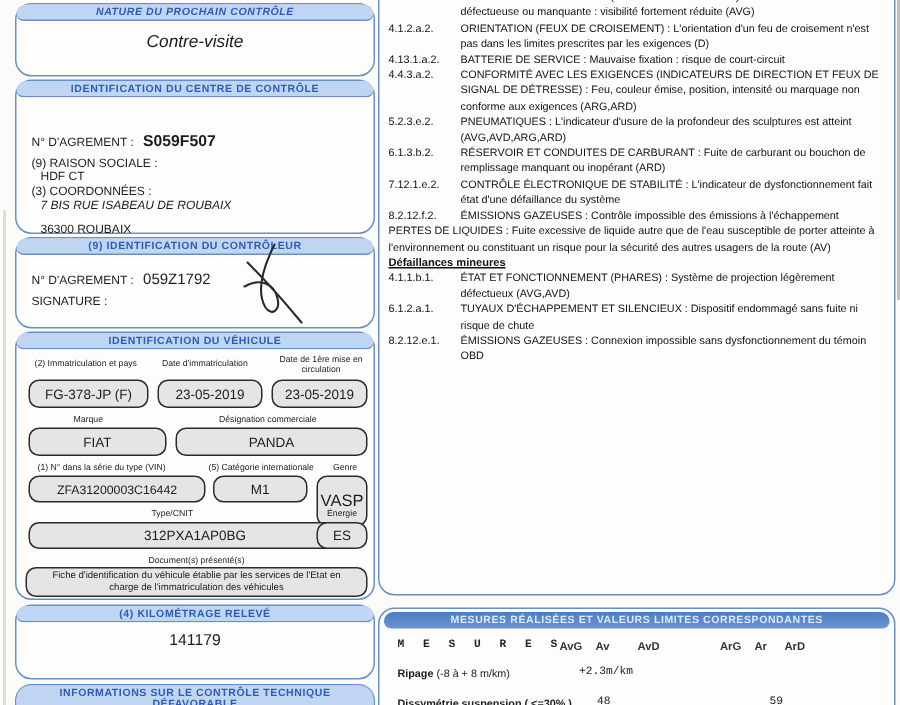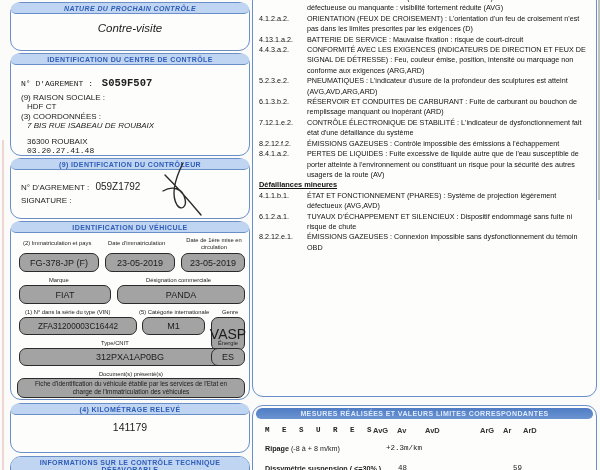--- a/index.html
+++ b/index.html
@@ -25,21 +25,21 @@
   .phdr-dark{
     background:linear-gradient(#4f7cc4,#6b94d0);color:#dce9fa;
     border-radius:9px 9px 7px 7px;
     font-size:7px;font-weight:bold;letter-spacing:.4px;
     text-align:center;padding:2px 0 2px 0;
   }
   .lbl{position:absolute;font-size:5.8px;color:#222;line-height:6.5px;}
   .fieldbox{
     position:absolute;border:1.3px solid #2b2b2b;border-radius:7px;
     display:flex;align-items:center;justify-content:center;
-    font-size:9px;background:#a3a3a3;box-sizing:border-box;
+    font-size:9px;background:#e5e5e5;box-sizing:border-box;
     text-align:center;
   }
   .kv{font-size:8px;margin:6px 0 0 10px;}
   .defect{display:flex;margin:0;}
   .defect .code{width:48px;flex-shrink:0;}
   .defect .desc{flex:1;padding-right:4px;}
   .dlist{font-size:7.2px;line-height:10.4px;color:#111;}
   .minor-hdr{font-weight:bold;text-decoration:underline;font-size:7.4px;line-height:10.4px;}
   .mval{position:absolute;font-family:"Liberation Mono","DejaVu Sans Mono",monospace;font-size:7.5px;color:#222;}
   .mcol{position:absolute;font-family:Liberation Sans, sans-serif;font-size:7.5px;font-weight:bold;color:#333;}
@@ -52,21 +52,21 @@
 <div class="scan-edge-left"></div>
 <div class="scan-edge-right"></div>
 
 <div class="panel" style="left:10px;top:2px;width:240px;height:49px;font-style:italic;">
   <div class="phdr">NATURE DU PROCHAIN CONTRÔLE</div>
   <div style="text-align:center;font-size:11.5px;margin-top:8px;">Contre-visite</div>
 </div>
 
 <div class="panel" style="left:10px;top:53px;width:240px;height:103px;">
   <div class="phdr">IDENTIFICATION DU CENTRE DE CONTRÔLE</div>
-  <div class="kv" style="margin-top:12px;font-family:Liberation Mono, monospace;">
+  <div class="kv" style="margin-top:23px;">
     <span>N° D'AGREMENT :</span>
     <span style="font-weight:bold;font-size:10.5px;margin-left:4px;">S059F507</span>
   </div>
   <div class="kv" style="margin-top:4px;">(9) RAISON SOCIALE :</div>
   <div class="kv" style="margin-top:0;margin-left:16px;">HDF CT</div>
   <div class="kv" style="margin-top:1px;">(3) COORDONNÉES :</div>
   <div class="kv" style="margin-top:0;margin-left:16px;font-style:italic;">7 BIS RUE ISABEAU DE ROUBAIX</div>
   <div class="kv" style="margin-top:7px;margin-left:16px;">36300 ROUBAIX</div>
   <div class="kv" style="margin-top:0;margin-left:16px;font-family:Liberation Mono, monospace;">03.20.27.41.48</div>
 </div>
@@ -99,21 +99,21 @@
 
   <div class="fieldbox" style="left:8px;top:63px;width:92px;height:19px;">FIAT</div>
   <div class="fieldbox" style="left:106px;top:63px;width:128px;height:19px;">PANDA</div>
 
   <div class="lbl" style="left:14px;top:87px;">(1) N° dans la série du type (VIN)</div>
   <div class="lbl" style="left:128px;top:87px;">(5) Catégorie internationale</div>
   <div class="lbl" style="left:211px;top:87px;">Genre</div>
 
   <div class="fieldbox" style="left:8px;top:95px;width:118px;height:18px;font-size:8.2px;">ZFA31200003C16442</div>
   <div class="fieldbox" style="left:131px;top:95px;width:63px;height:18px;">M1</div>
-  <div class="fieldbox" style="left:200px;top:95px;width:34px;height:34px;font-size:14px;">VASP</div>
+  <div class="fieldbox" style="left:200px;top:95px;width:34px;height:34px;font-size:11px;">VASP</div>
 
   <div class="lbl" style="left:90px;top:118px;">Type/CNIT</div>
   <div class="lbl" style="left:207px;top:118px;">Énergie</div>
 
   <div class="fieldbox" style="left:8px;top:126px;width:222px;height:18px;">312PXA1AP0BG</div>
   <div class="fieldbox" style="left:200px;top:126px;width:34px;height:18px;">ES</div>
 
   <div class="lbl" style="left:0;top:149px;width:240px;text-align:center;">Document(s) présenté(s)</div>
   <div class="fieldbox" style="left:6px;top:156px;width:228px;height:20px;font-size:6.4px;line-height:7.6px;padding:1px 8px;">Fiche d'identification du véhicule établie par les services de l'Etat en charge de l'immatriculation des véhicules</div>
 </div>
@@ -155,21 +155,20 @@
     </div>
     <div class="defect">
       <span class="code">7.12.1.e.2.</span>
       <span class="desc">CONTRÔLE ÉLECTRONIQUE DE STABILITÉ : L'indicateur de dysfonctionnement fait état d'une défaillance du système</span>
     </div>
     <div class="defect">
       <span class="code">8.2.12.f.2.</span>
       <span class="desc">ÉMISSIONS GAZEUSES : Contrôle impossible des émissions à l'échappement</span>
     </div>
     <div class="defect">
-      <span class="code">8.4.1.a.2.</span>
       <span class="desc">PERTES DE LIQUIDES : Fuite excessive de liquide autre que de l'eau susceptible de porter atteinte à l'environnement ou constituant un risque pour la sécurité des autres usagers de la route (AV)</span>
     </div>
     <div class="minor-hdr">Défaillances mineures</div>
     <div class="defect">
       <span class="code">4.1.1.b.1.</span>
       <span class="desc">ÉTAT ET FONCTIONNEMENT (PHARES) : Système de projection légèrement défectueux (AVG,AVD)</span>
     </div>
     <div class="defect">
       <span class="code">6.1.2.a.1.</span>
       <span class="desc">TUYAUX D'ÉCHAPPEMENT ET SILENCIEUX : Dispositif endommagé sans fuite ni risque de chute</span>

